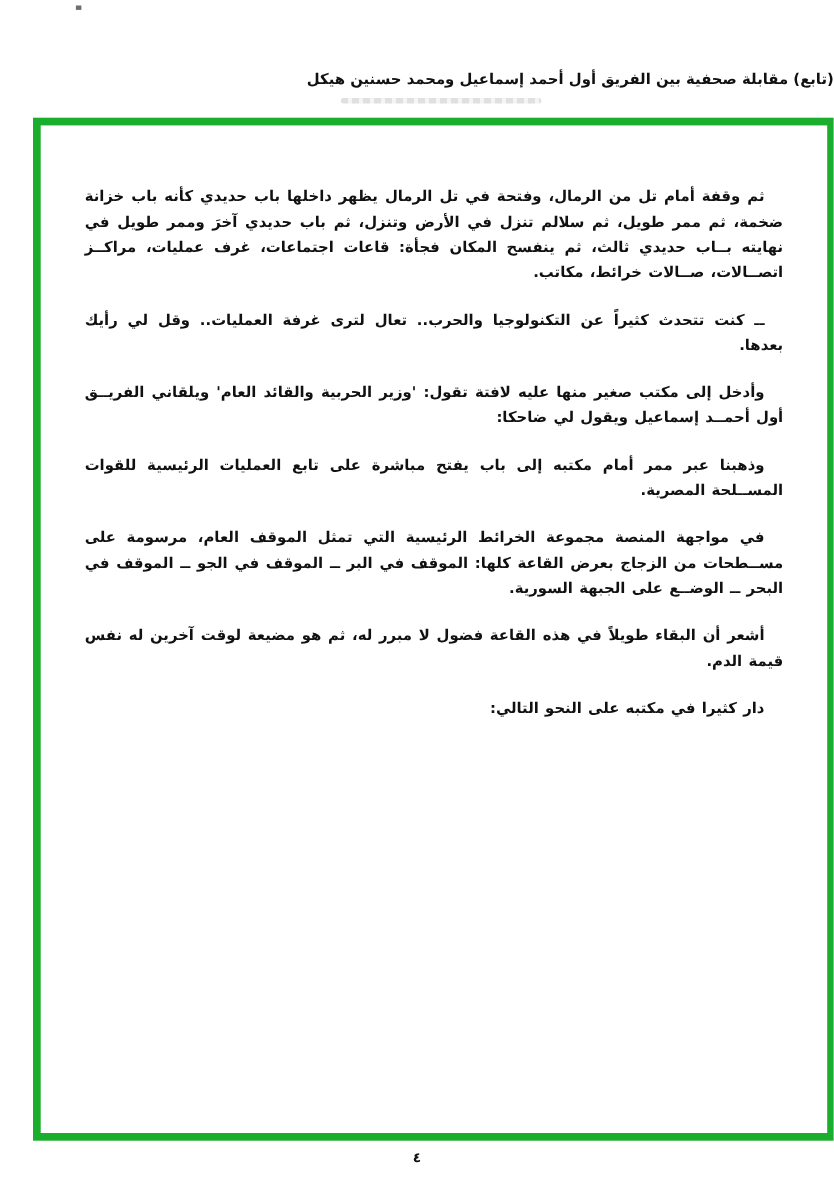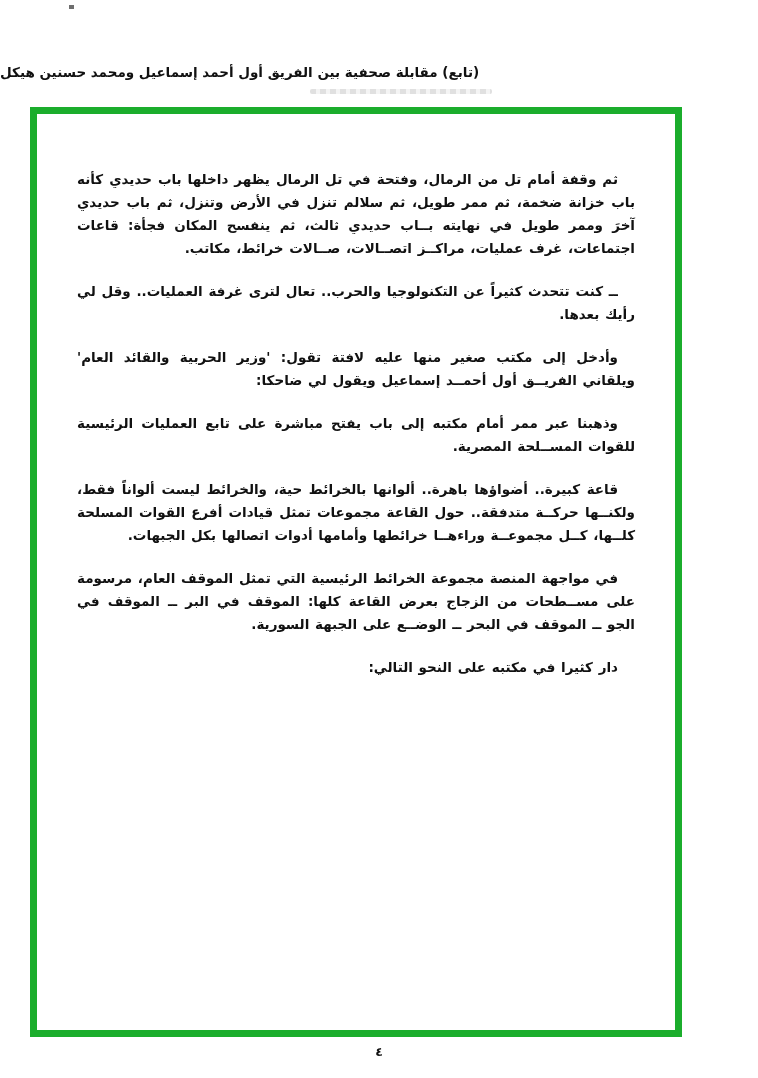--- a/index.html
+++ b/index.html
@@ -22,21 +22,21 @@
     width: 5px;
     height: 4px;
     background: #4a4a4a;
     opacity: 0.8;
   }
   .doc-title {
     position: absolute;
     top: 64px;
     left: 0;
     width: 100%;
-    text-align: left;
+    text-align: right;
     direction: rtl;
     font-size: 13.5px;
     font-weight: bold;
     color: #111111;
     letter-spacing: 0;
   }
   .title-smudge {
     position: absolute;
     left: 310px;
     top: 89px;
@@ -44,21 +44,21 @@
     height: 5px;
     background: repeating-linear-gradient(90deg, #bbbbbb 0 6px, #e8e8e8 6px 10px);
     opacity: 0.45;
     filter: blur(0.6px);
     border-radius: 2px;
   }
   .doc-frame {
     position: absolute;
     left: 30px;
     top: 107px;
-    width: 652px;
+    width: 729px;
     height: 930px;
     box-sizing: border-box;
     border-style: solid;
     border-width: 7px;
     background: #ffffff;
   }
   .doc-body {
     position: absolute;
     top: 54px;
     right: 40px;
@@ -97,21 +97,21 @@
   <div class="doc-title">(تابع) مقابلة صحفية بين الفريق أول أحمد إسماعيل ومحمد حسنين هيكل</div>
 
   <div class="title-smudge"></div>
 
   <div class="doc-frame" style="border-color: rgb(27, 173, 44);">
     <div class="doc-body">
       <p>ثم وقفة أمام تل من الرمال، وفتحة في تل الرمال يظهر داخلها باب حديدي كأنه باب خزانة ضخمة، ثم ممر طويل، ثم سلالم تنزل في الأرض وتنزل، ثم باب حديدي آخرَ وممر طويل في نهايته بــاب حديدي ثالث، ثم ينفسح المكان فجأة: قاعات اجتماعات، غرف عمليات، مراكــز اتصــالات، صــالات خرائط، مكاتب.</p>
       <p>ــ كنت تتحدث كثيراً عن التكنولوجيا والحرب.. تعال لترى غرفة العمليات.. وقل لي رأيك بعدها.</p>
       <p>وأدخل إلى مكتب صغير منها عليه لافتة تقول: 'وزير الحربية والقائد العام' ويلقاني الفريــق أول أحمــد إسماعيل ويقول لي ضاحكا:</p>
       <p>وذهبنا عبر ممر أمام مكتبه إلى باب يفتح مباشرة على تابع العمليات الرئيسية للقوات المســلحة المصرية.</p>
-      <p>قاعة كبيرة.. أضواؤها باهرة.. ألوانها بالخرائط حية، والخرائط ليست ألواناً فقط، ولكنــها حركــة متدفقة.. حول القاعة مجموعات تمثل قيادات أفرع القوات المسلحة كلــها، كــل مجموعــة وراءهــا خرائطها وأمامها أدوات اتصالها بكل الجبهات.</p>
       <p>في مواجهة المنصة مجموعة الخرائط الرئيسية التي تمثل الموقف العام، مرسومة على مســطحات من الزجاج بعرض القاعة كلها: الموقف في البر ــ الموقف في الجو ــ الموقف في البحر ــ الوضــع على الجبهة السورية.</p>
+      <p>أشعر أن البقاء طويلاً في هذه القاعة فضول لا مبرر له، ثم هو مضيعة لوقت آخرين له نفس قيمة الدم.</p>
       <p>دار كثيرا في مكتبه على النحو التالي:</p>
     </div>
   </div>
 
   <div class="page-number">٤</div>
 
 </div>
 
 </body></html>

